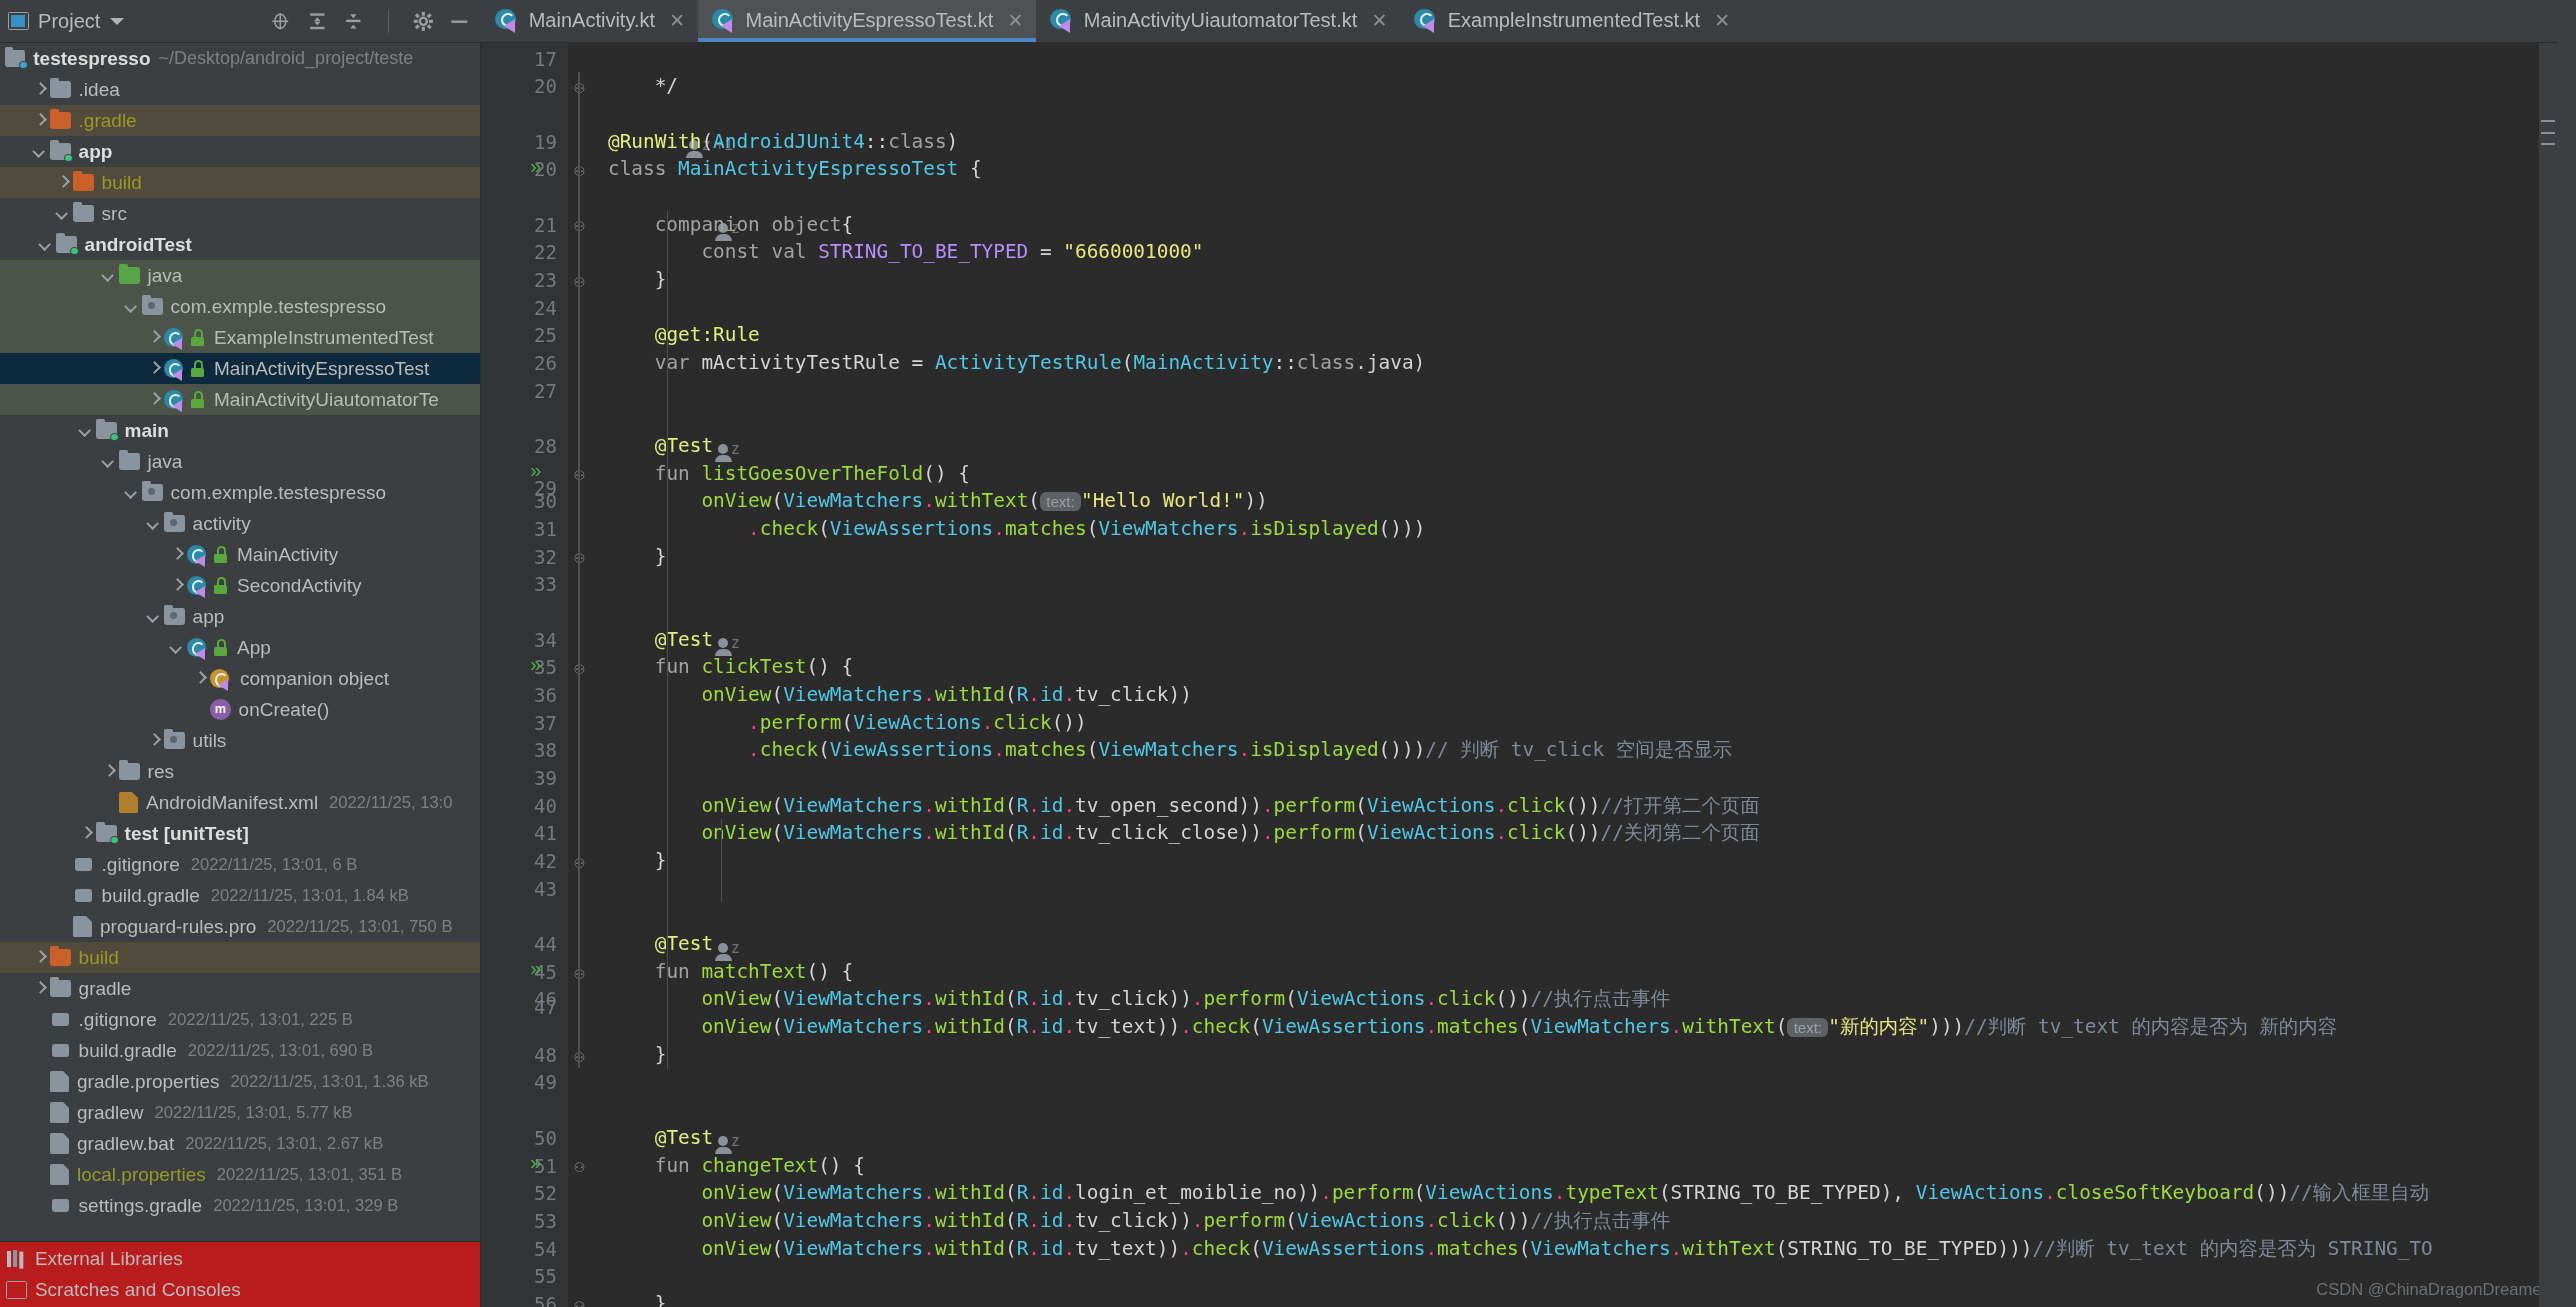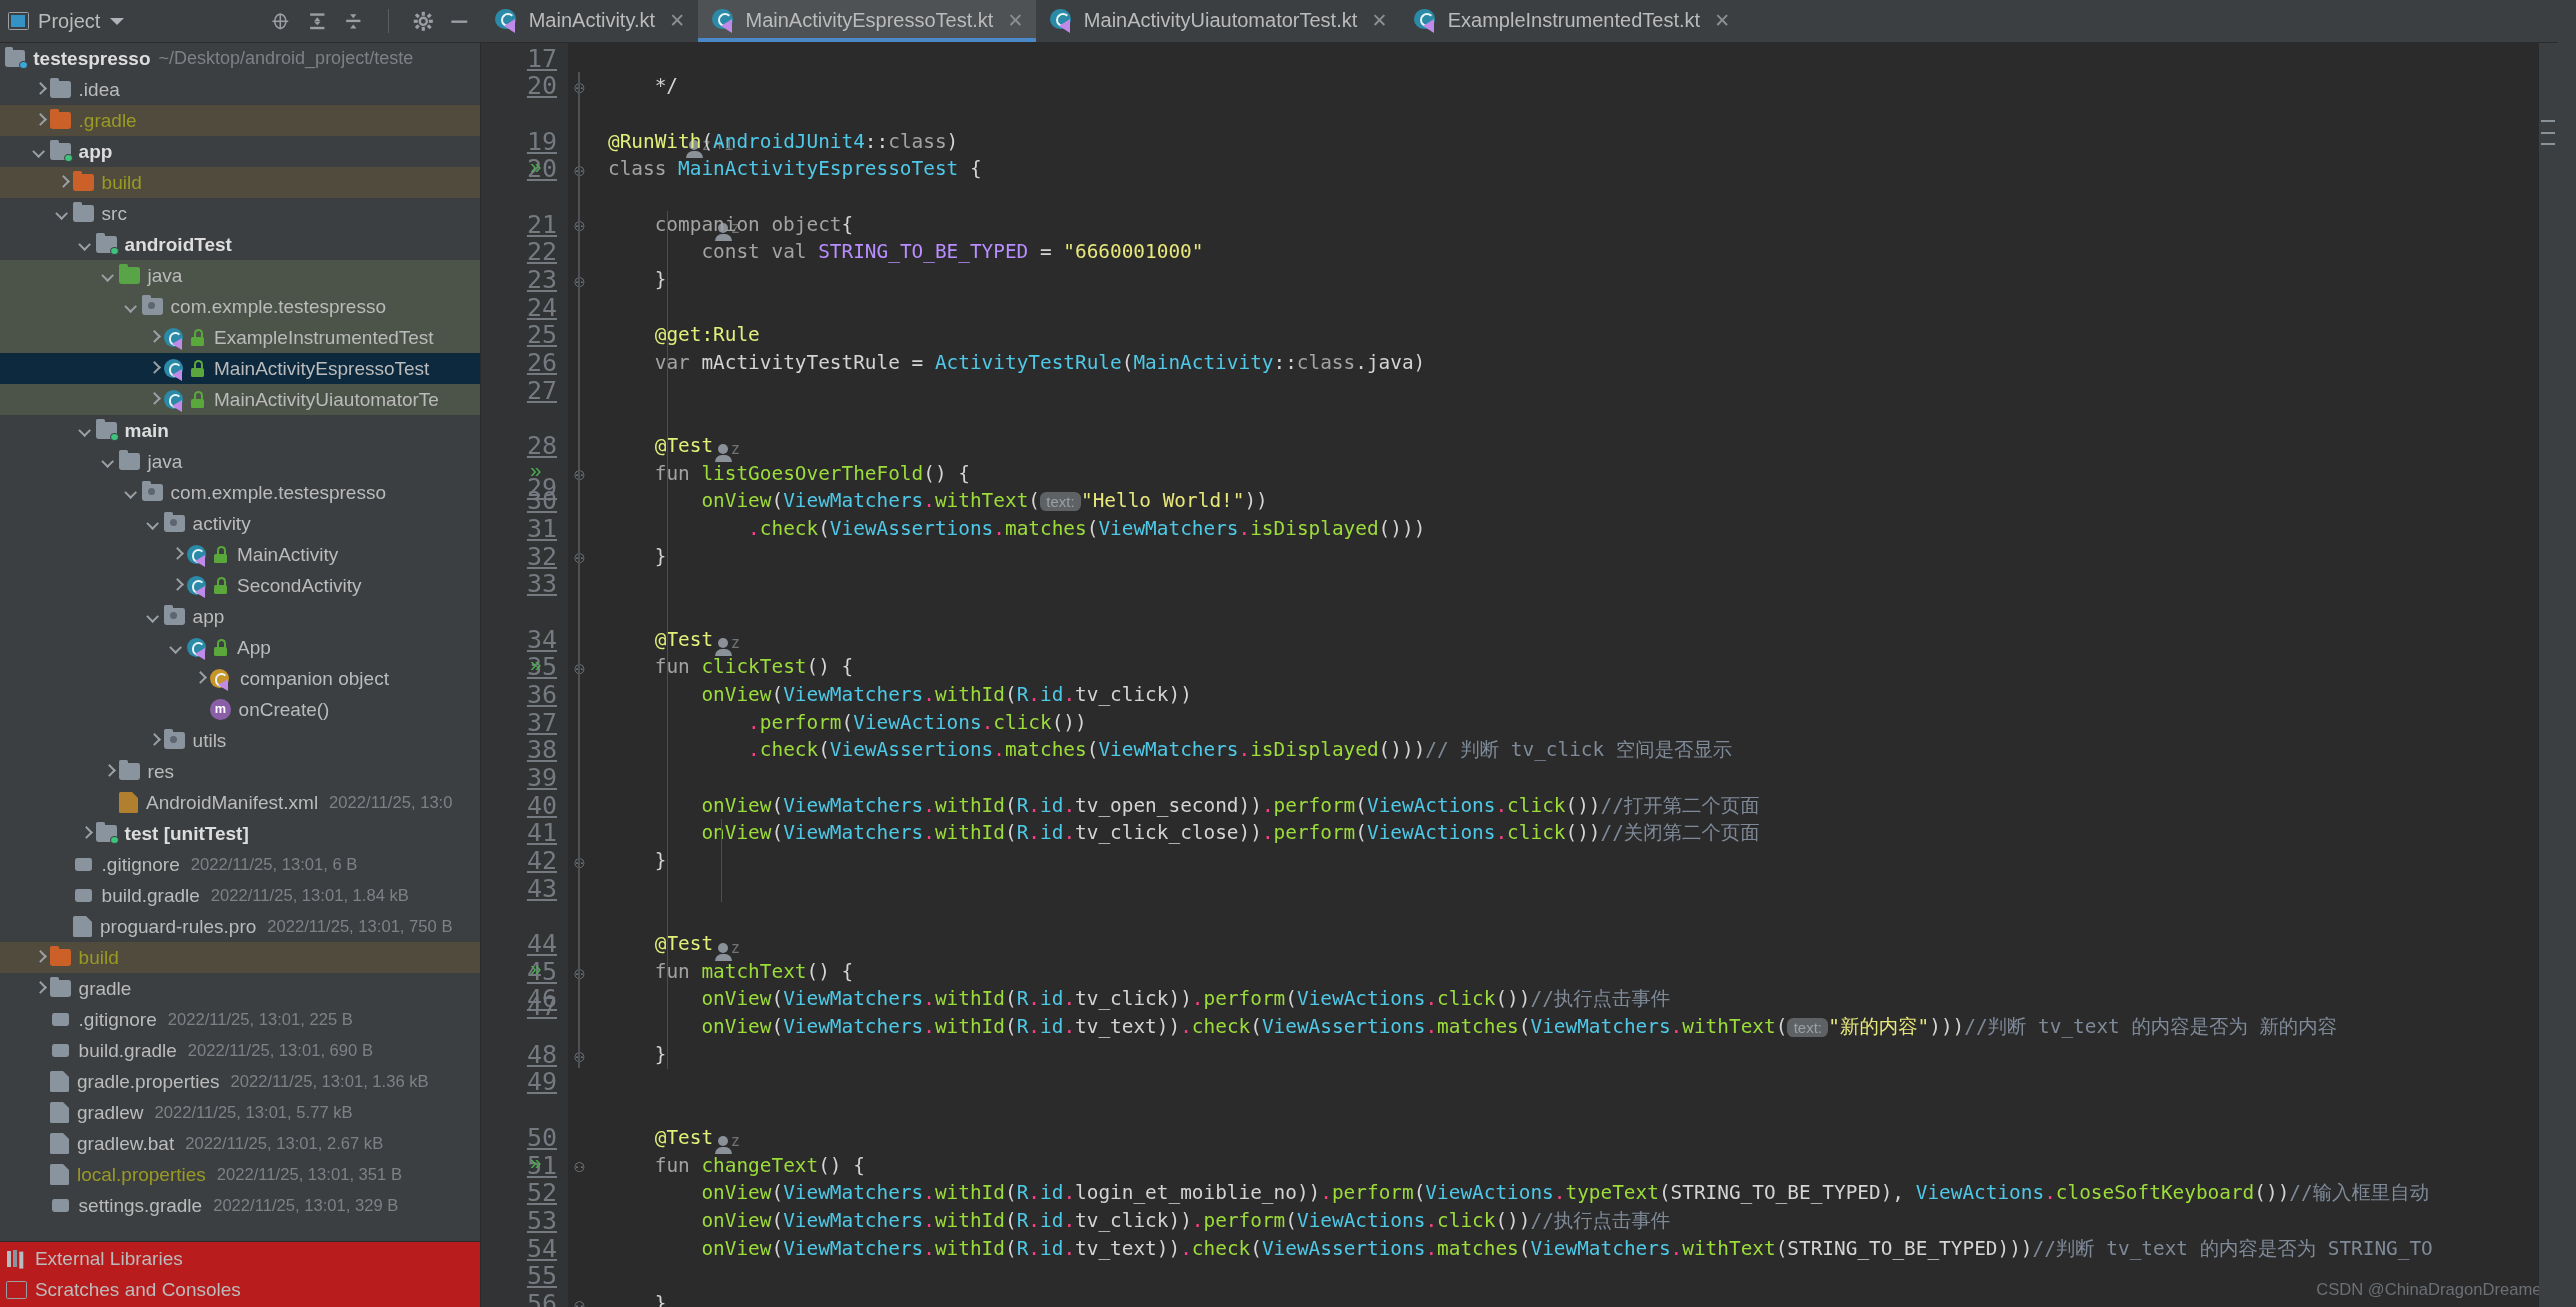--- a/index.html
+++ b/index.html
@@ -106,21 +106,21 @@
           padding-left:6.3px; background:#b91c1c; border-top:0.8px solid #2b2b2b; flex:none;}
   .termico{ width:20.6px;height:17.4px;border:1.6px solid #9aa0a6;border-radius:1.6px;position:relative;flex:none;}
 
   
   .editor { flex:1; background:#2b2b2b; display:flex; min-width:0; position:relative; overflow:hidden; }
   .gutter { width:87px; flex:none; background:#313335; position:relative; }
   .codewrap { flex:1; position:relative; background:#2b2b2b; overflow:hidden; }
   .code { font-family:"DejaVu Sans Mono", monospace; font-size:19.4px; line-height:28px;
           white-space:pre; color:#a9b7c6; position:relative; }
   .ln { position:absolute; right:11px; color:#747a80; font-family:"DejaVu Sans Mono", monospace;
-        font-size:25px; line-height:28px;text-decoration:underline; }
+        font-size:19px; line-height:28px; }
   .cl { position:absolute; left:0; height:28px; line-height:28px; }
   
   .k   { color:#a3a3a3; }            
   .ty  { color:#4ec9e8; }            
   .fn  { color:#9cdd3a; }            
   .an  { color:#e2f07a; }            
   .st  { color:#e8e87c; }            
   .cm  { color:#7f8a99; }            
   .pn  { color:#ff3d86; }            
   .pl  { color:#d4d4d4; }            
@@ -279,21 +279,21 @@
               </span>
               <span class="lbl olive">build</span>
    </div>
             <div class="row " style="padding-left:54px">
      <span class="arrow d"></span>
               <span class="fold gray">
                 <i class="tab3"></i>
               </span>
               <span class="lbl">src</span>
    </div>
-            <div class="row " style="padding-left:77px">
+            <div class="row " style="padding-left:37px">
      <span class="arrow d"></span>
               <span class="fold gray">
                 <i class="tab3"></i>
                 <i class="dot"></i>
               </span>
               <span class="lbl b">androidTest</span>
    </div>
             <div class="row testsrc" style="padding-left:100px">
      <span class="arrow d"></span>
               <span class="fold green">

